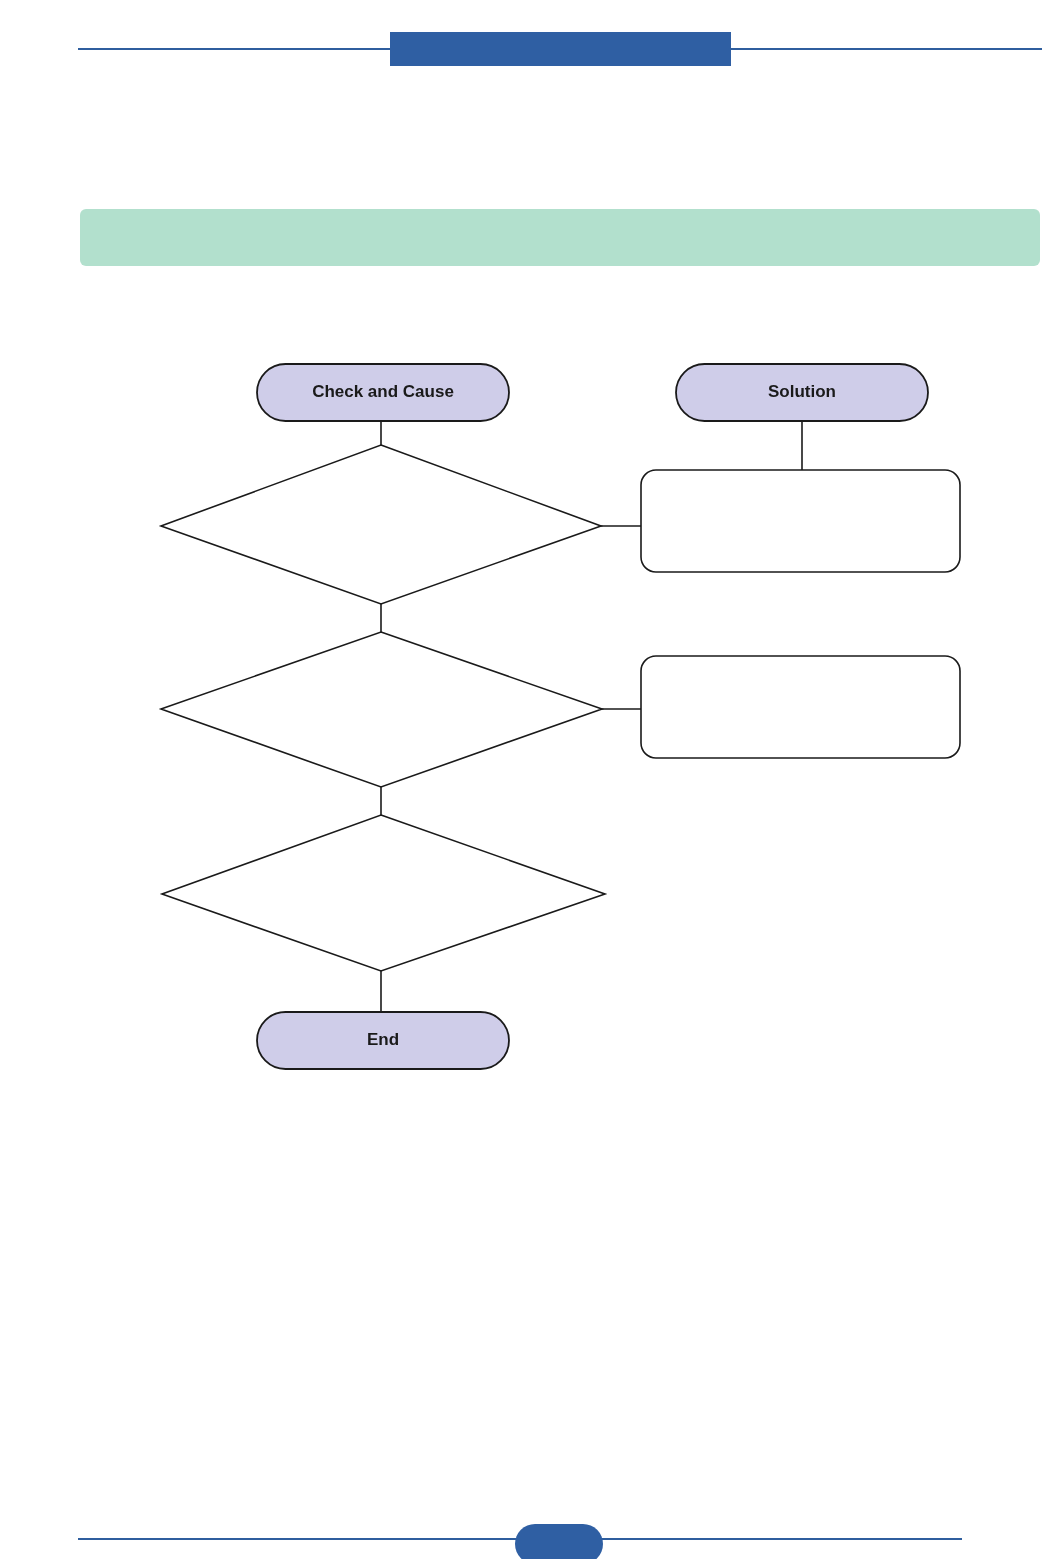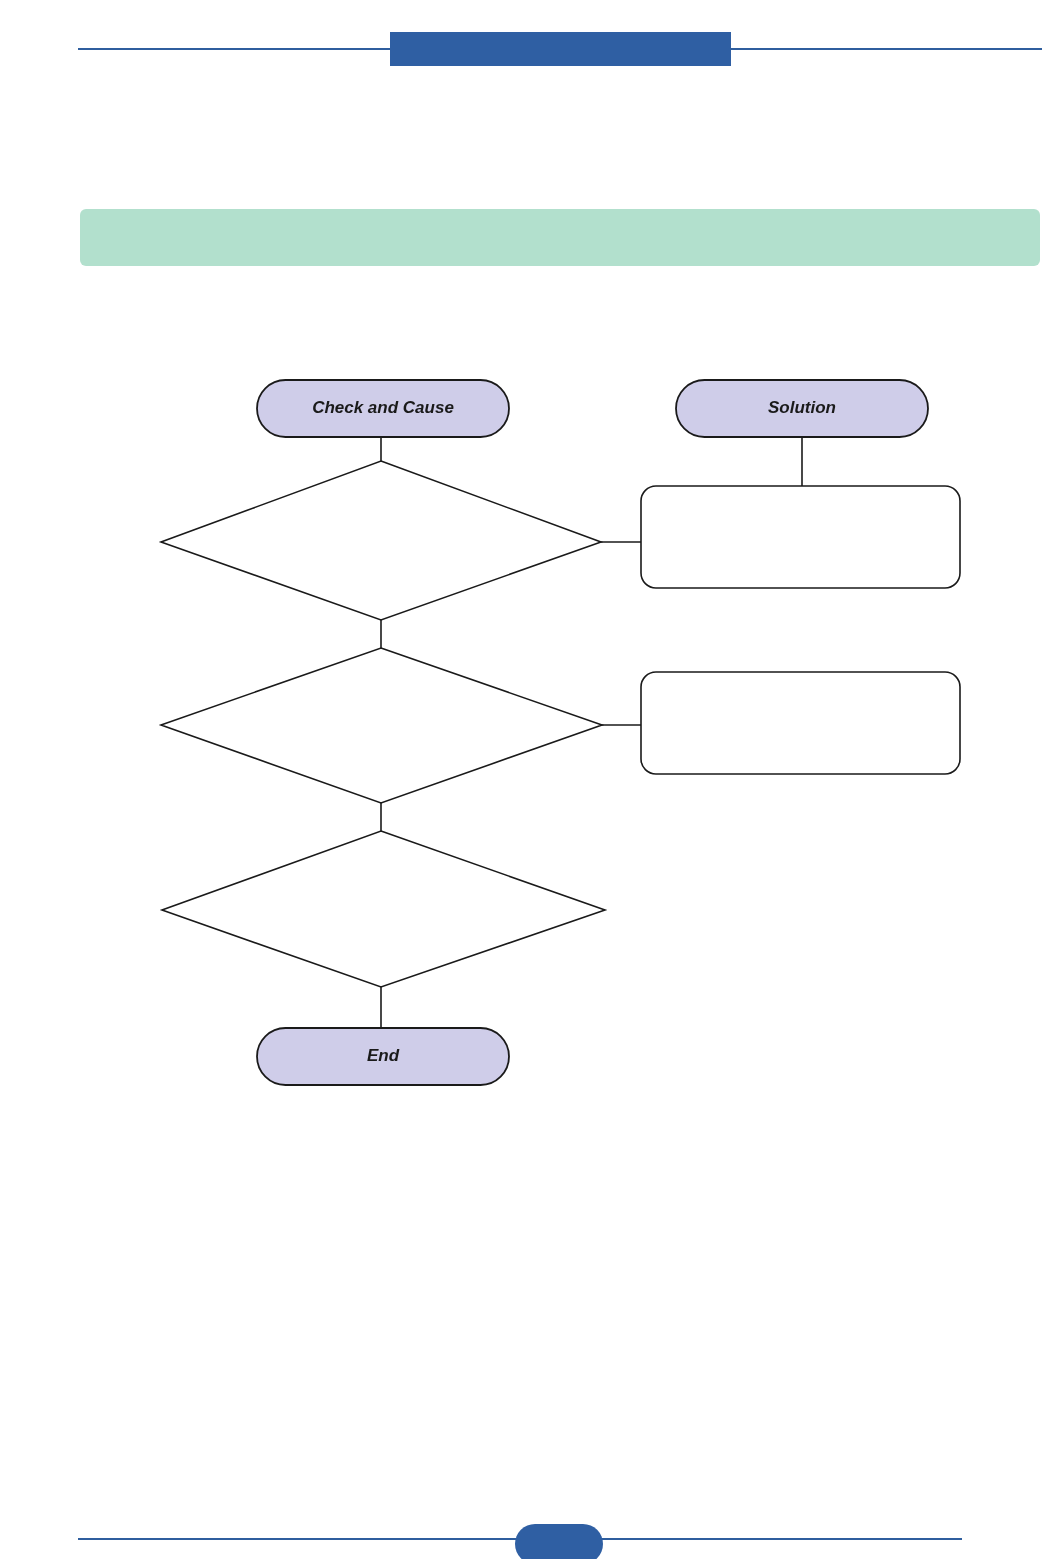--- a/index.html
+++ b/index.html
@@ -66,24 +66,23 @@
     font-weight: bold;
     color: #1d3c33;
     white-space: nowrap;
     overflow: hidden;
   }
 
   
   #flowchart {
     position: absolute;
     left: 0;
-    top: 346px;
+    top: 330px;
     width: 1042px;
     height: 780px;
-    font-style: italic;
   }
   #flow-svg {
     position: absolute;
     left: 0;
     top: 0;
   }
 
   .node-text {
     font-family: "Liberation Sans", sans-serif;
     font-size: 17px;

